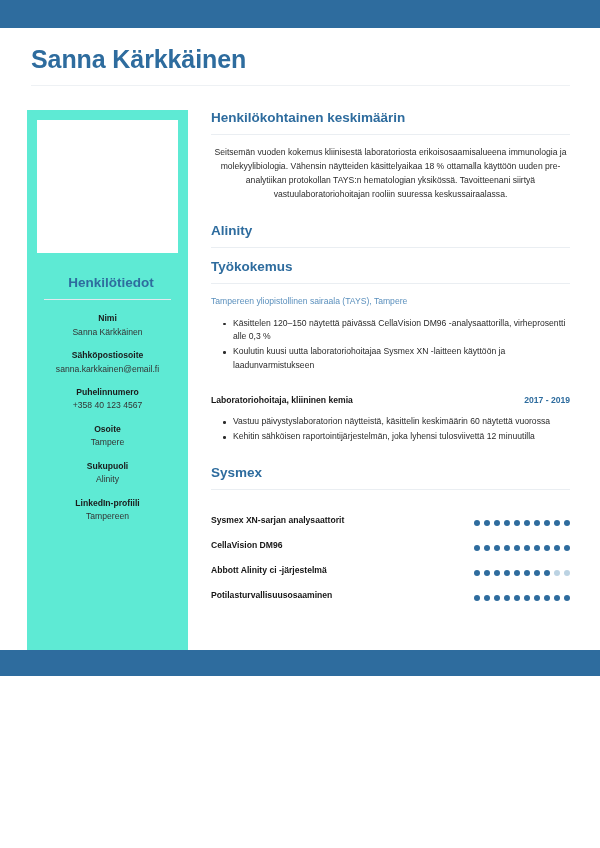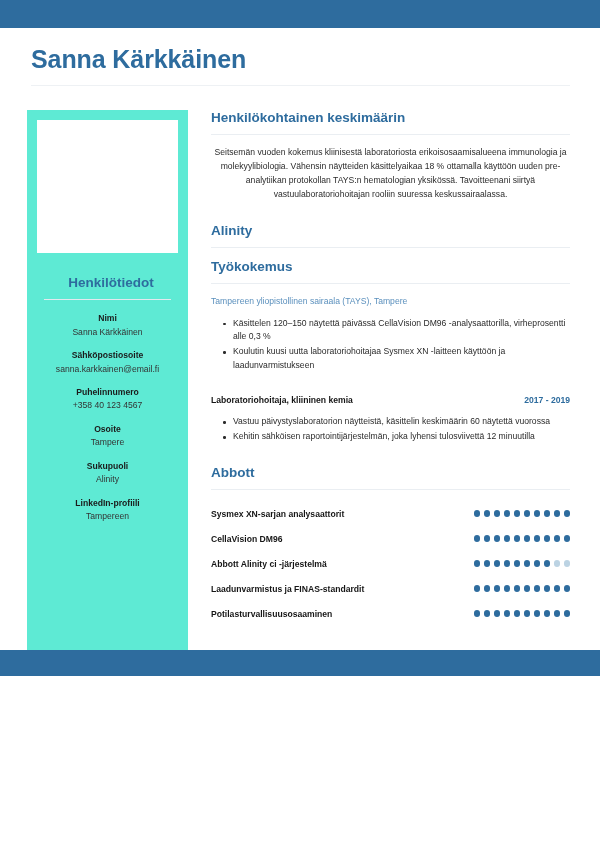--- a/index.html
+++ b/index.html
@@ -186,21 +186,21 @@
     height: 2.6px;
     border-radius: 50%;
     background: #2b2b2b;
   }
   .edu-block { margin-bottom: 21px; }
   .exp-wrap { margin-bottom: 21px; }
 
   
   .skill-row {
     display: flex;
-    align-items: center;
+    align-items: flex-end;
     justify-content: space-between;
     height: 25px;
     margin-bottom: 0px;
   }
   .skill-name {
     font-size: 8.6px;
     font-weight: bold;
     color: #161616;
     line-height: 1.4;
   }
@@ -294,21 +294,21 @@
               </div>
               <ul class="entry-bullets">
                 <li>Vastuu päivystyslaboratorion näytteistä, käsittelin keskimäärin 60 näytettä vuorossa</li>
                 <li>Kehitin sähköisen raportointijärjestelmän, joka lyhensi tulosviivettä 12 minuutilla</li>
               </ul>
             </div>
           </div>
       </section>
 
       <section class="sec">
-        <div class="sec-h2">Abbott</div>
+        <div class="sec-h2">Sysmex</div>
         <div class="sec-rule"></div>
         <div id="skills-list">
             <div class="skill-row">
               <div class="skill-name">Sysmex XN-sarjan analysaattorit</div>
               <div class="dots">
                 <span class="dot"></span>
                 <span class="dot"></span>
                 <span class="dot"></span>
                 <span class="dot"></span>
                 <span class="dot"></span>
@@ -343,35 +343,20 @@
                 <span class="dot"></span>
                 <span class="dot"></span>
                 <span class="dot"></span>
                 <span class="dot"></span>
                 <span class="dot"></span>
                 <span class="dot off"></span>
                 <span class="dot off"></span>
               </div>
             </div>
             <div class="skill-row">
-              <div class="skill-name">Laadunvarmistus ja FINAS-standardit</div>
-              <div class="dots">
-                <span class="dot"></span>
-                <span class="dot"></span>
-                <span class="dot"></span>
-                <span class="dot"></span>
-                <span class="dot"></span>
-                <span class="dot"></span>
-                <span class="dot"></span>
-                <span class="dot"></span>
-                <span class="dot"></span>
-                <span class="dot"></span>
-              </div>
-            </div>
-            <div class="skill-row">
               <div class="skill-name">Potilasturvallisuusosaaminen</div>
               <div class="dots">
                 <span class="dot"></span>
                 <span class="dot"></span>
                 <span class="dot"></span>
                 <span class="dot"></span>
                 <span class="dot"></span>
                 <span class="dot"></span>
                 <span class="dot"></span>
                 <span class="dot"></span>

